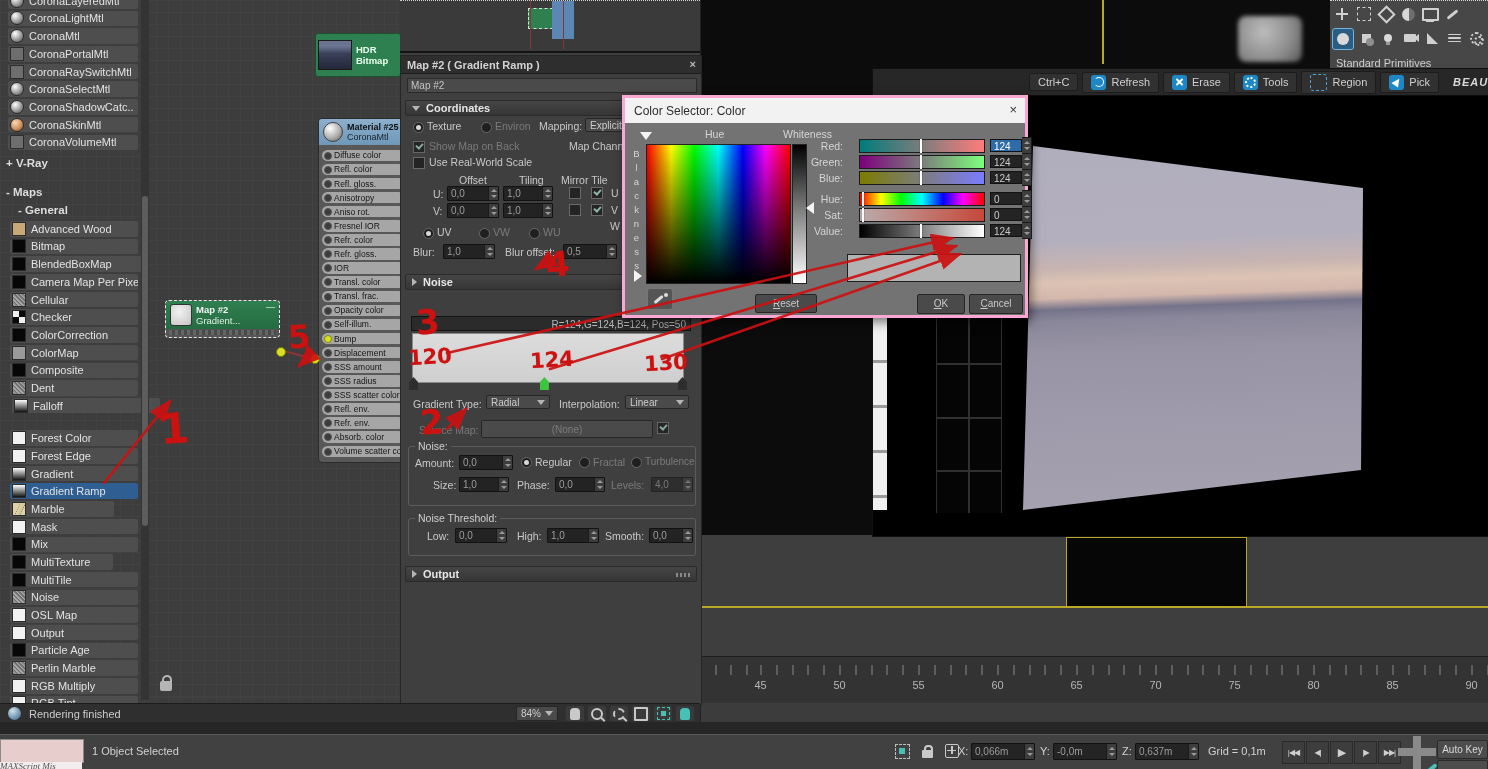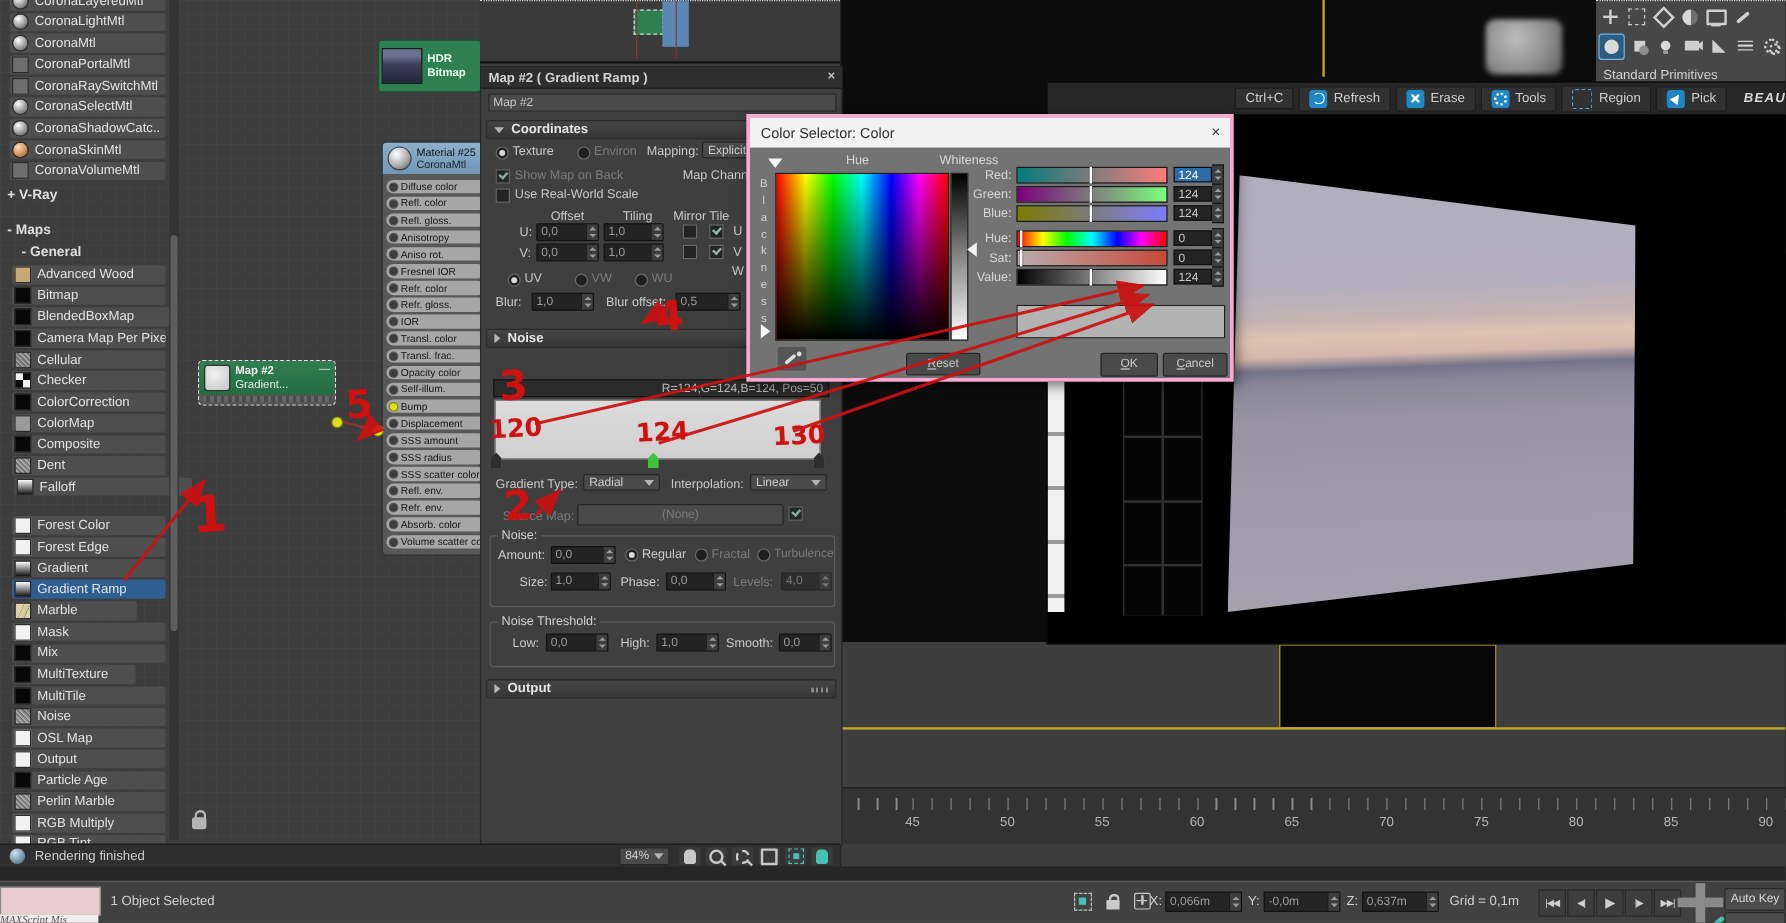--- a/index.html
+++ b/index.html
@@ -33,21 +33,21 @@
   .slot,.mslot{height:11.5px;margin:2.6px 0;background:#a6a6a6;border-radius:6px;display:flex;align-items:center;
         font-size:8.5px;color:#151515;padding-left:12px;position:relative;white-space:nowrap;overflow:hidden}
   .slot::before,.mslot::before{content:'';position:absolute;left:2px;top:2px;width:6px;height:6px;border:1px solid #555;
         border-radius:50%;background:#3c3c3c}
   .slot-active::before{background:#d9e021;border-color:#7f8d00}
   #mat-node{position:absolute;left:168px;top:118px;width:88px;background:#585858;border:1px solid #2c2c2c;border-radius:4px}
   #mat-node .hdr{background:linear-gradient(#8cb0cd,#6f97b8);border-radius:3px 3px 0 0;display:flex;align-items:center;
         padding:3px 4px;gap:4px}
   #mat-node .thumb{width:18px;height:18px;border-radius:50%;flex:none;border:1px solid #444;
         background:radial-gradient(circle at 35% 30%,#fff,#b0b0b0 55%,#585858)}
-  #mat-node .t1{font-weight:normal;color:#101010;font-size:9px;line-height:10px}
+  #mat-node .t1{font-weight:bold;color:#101010;font-size:9px;line-height:10px}
   #mat-node .t2{color:#18222c;font-size:9px;line-height:10px}
   #map2-node{position:absolute;left:15px;top:300px;width:113px;background:#555;border:1.5px dashed #e8e8e8;border-radius:4px}
   #map2-node .hdr{background:linear-gradient(#2f8050,#256b42);border-radius:3px 3px 0 0;display:flex;align-items:flex-start;
         padding:3px 4px;gap:4px;position:relative}
   #map2-node .thumb{width:20px;height:20px;border-radius:3px;flex:none;border:1px solid #333;
         background:radial-gradient(circle at 40% 35%,#f2f2f2,#c4c4c4)}
   #map2-node .t1{font-weight:bold;color:#f2f2f2;font-size:9.5px;line-height:11px}
   #map2-node .t2{color:#e0efe4;font-size:9.5px;line-height:11px}
   #map2-node .min{position:absolute;right:4px;top:1px;color:#eee;font-size:9px}
   #map2-node .grip{height:5px;margin:1px 3px 2px;background:repeating-linear-gradient(90deg,#666 0 3px,#4a4a4a 3px 6px);border-radius:2px}
@@ -221,21 +221,21 @@
        background:linear-gradient(#000,#7a7a7a 45%,#fff)}
   .mk-down{position:absolute;width:0;height:0;border-left:6px solid transparent;border-right:6px solid transparent;border-top:8px solid #f4f4f4}
   .mk-right{position:absolute;width:0;height:0;border-top:6px solid transparent;border-bottom:6px solid transparent;border-left:8px solid #f4f4f4}
   .mk-left{position:absolute;width:0;height:0;border-top:6px solid transparent;border-bottom:6px solid transparent;border-right:8px solid #f4f4f4}
   #dropper{position:absolute;left:22px;top:190px;width:24px;height:20px;background:#555;border:1px solid #777;border-radius:3px}
   #dropper::before{content:'';position:absolute;left:5px;top:9px;width:11px;height:2.5px;background:#ddd;transform:rotate(-40deg);border-radius:2px}
   #dropper::after{content:'';position:absolute;right:4px;top:4px;width:4px;height:4px;background:#ddd;border-radius:50%}
   #csrows{position:absolute;left:150px;top:41px;width:246px}
   .csrow{position:relative;height:13px;margin-bottom:3px;display:flex;align-items:center}
   .csrow.gap{margin-top:8px}
-  .csl{width:68px;text-align:right;padding-right:4px;font-size:10.5px;color:#d5d5d5;flex:none}
+  .csl{width:68px;text-align:right;padding-right:16px;font-size:10.5px;color:#d5d5d5;flex:none}
   .track{width:124px;height:12px;border:1px solid #1c1c1c;position:relative;flex:none;background:#888}
   .track::after{content:'';position:absolute;top:-1px;bottom:-1px;left:48.6%;width:2px;background:#fff;box-shadow:0 0 1px #000}
   .mk0 .track::after{left:2px}
   .sl-red .track{background:linear-gradient(90deg,rgb(0,124,124),rgb(124,124,124) 49%,rgb(255,124,124))}
   .sl-green .track{background:linear-gradient(90deg,rgb(124,0,124),rgb(124,124,124) 49%,rgb(124,255,124))}
   .sl-blue .track{background:linear-gradient(90deg,rgb(124,124,0),rgb(124,124,124) 49%,rgb(124,124,255))}
   .sl-hue .track{background:linear-gradient(90deg,#f00,#ff0 17%,#0f0 33%,#0ff 50%,#00f 67%,#f0f 83%,#f00)}
   .sl-sat .track{background:linear-gradient(90deg,rgb(186,172,172),rgb(198,72,58))}
   .sl-val .track{background:linear-gradient(90deg,#000,#fff)}
   .cval{width:32px;height:13px;margin-left:5px;background:#242424;border:1px solid #121212;color:#c9c9c9;

